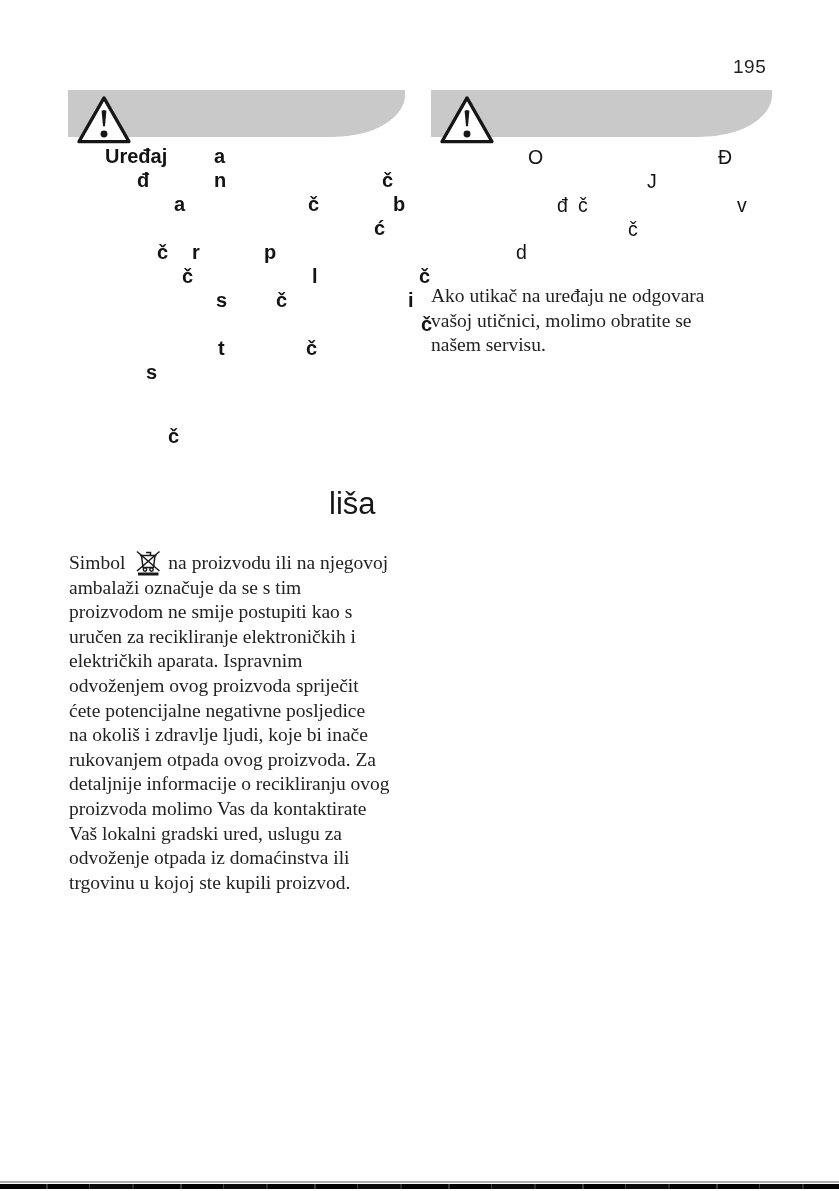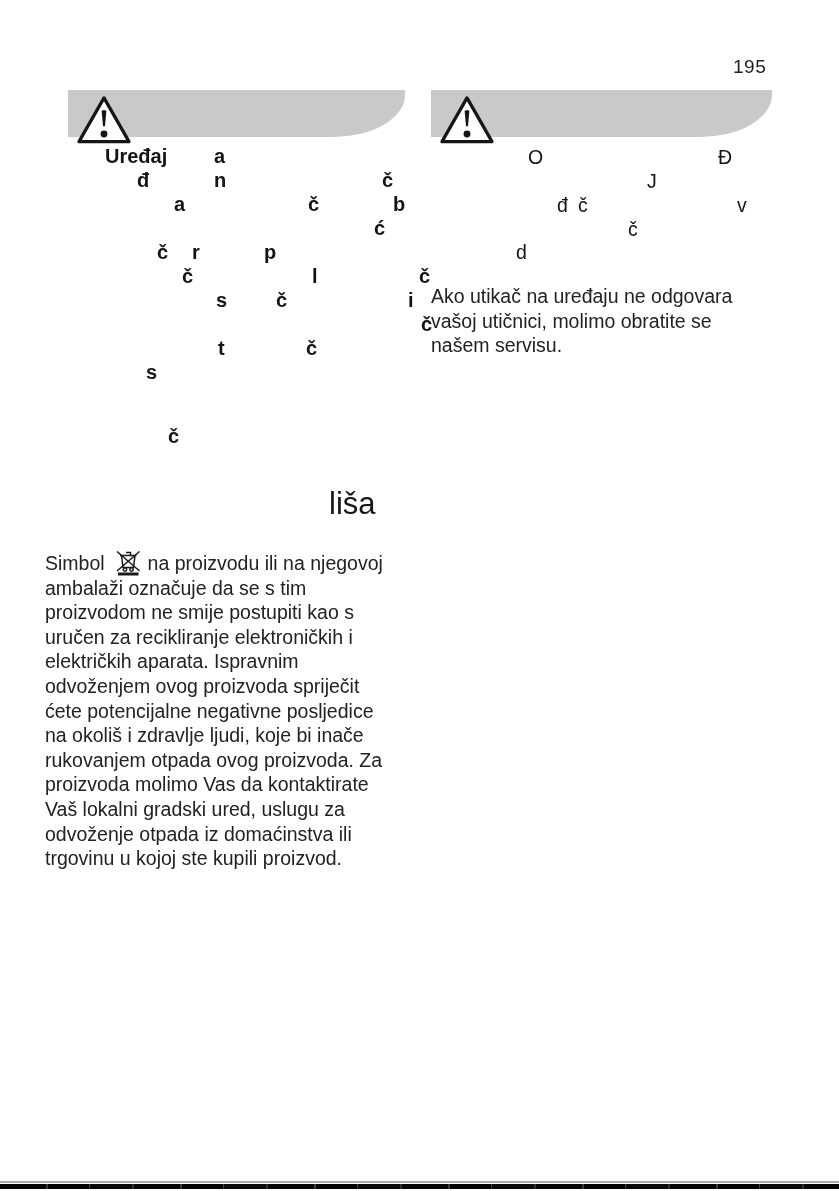--- a/index.html
+++ b/index.html
@@ -28,23 +28,23 @@
   .scatter span{
     position:absolute;
     font-size:20px;line-height:24px;white-space:pre;
     color:#141414;
     margin-left:42px;
   }
   .scatter.bold-letters span{font-weight:700;}
   .scatter.reg-letters span{font-size:19.5px;}
   
   .para{position:absolute;font-size:19.5px;color:#222;}
-  .para .tline{height:24.6px;line-height:24.6px;white-space:pre;}
+  .para .tline{height:24.6px;line-height:24.6px;white-space:pre;font-family:Liberation Serif, serif;}
   .right-para{left:431px;top:284px;}
-  .main-para{left:45px;top:551px;}
+  .main-para{left:69px;top:551px;}
   .first-line{display:flex;align-items:flex-end;}
   .weee{width:26px;height:27px;margin:0 7px -1px 10px;flex:0 0 auto;}
   .heading{
     position:absolute;left:329px;top:486px;
     font-size:31px;color:#161616;
   }
   
   .scan-edge{
     position:absolute;left:0;top:1181px;width:839px;height:9px;
     background:
@@ -142,20 +142,21 @@
     </div>
     <div>
         <div class="tline">ambalaži označuje da se s tim</div>
         <div class="tline">proizvodom ne smije postupiti kao s</div>
         <div class="tline">uručen za recikliranje elektroničkih i</div>
         <div class="tline">električkih aparata. Ispravnim</div>
         <div class="tline">odvoženjem ovog proizvoda spriječit</div>
         <div class="tline">ćete potencijalne negativne posljedice</div>
         <div class="tline">na okoliš i zdravlje ljudi, koje bi inače</div>
         <div class="tline">rukovanjem otpada ovog proizvoda. Za</div>
+        <div class="tline">detaljnije informacije o recikliranju ovog</div>
         <div class="tline">proizvoda molimo Vas da kontaktirate</div>
         <div class="tline">Vaš lokalni gradski ured, uslugu za</div>
         <div class="tline">odvoženje otpada iz domaćinstva ili</div>
         <div class="tline">trgovinu u kojoj ste kupili proizvod.</div>
       </div>
   </div>
 
   <div class="scan-edge"></div>
 
 </div>

